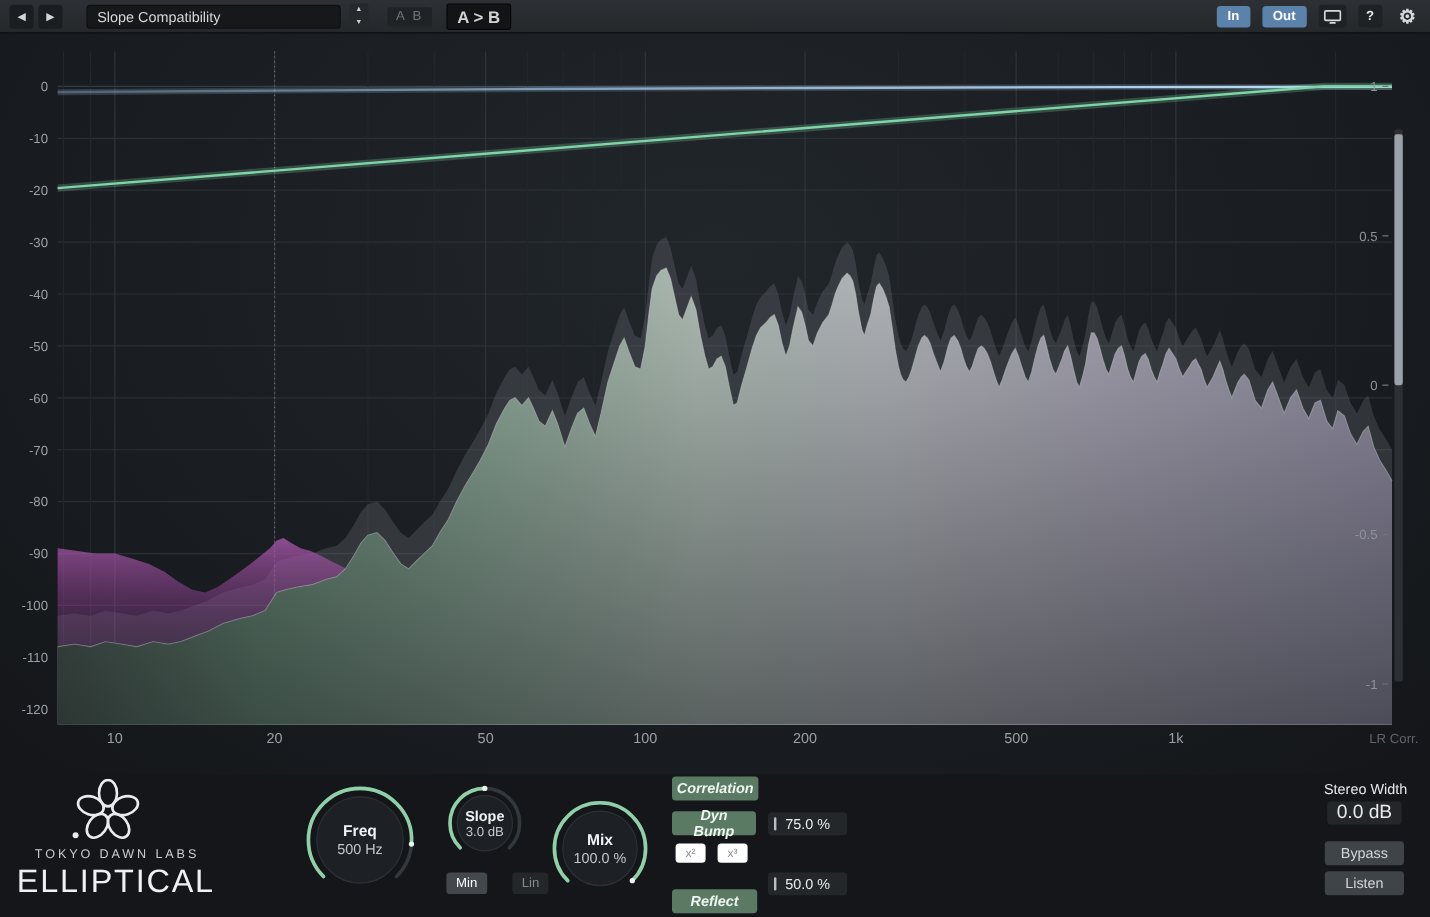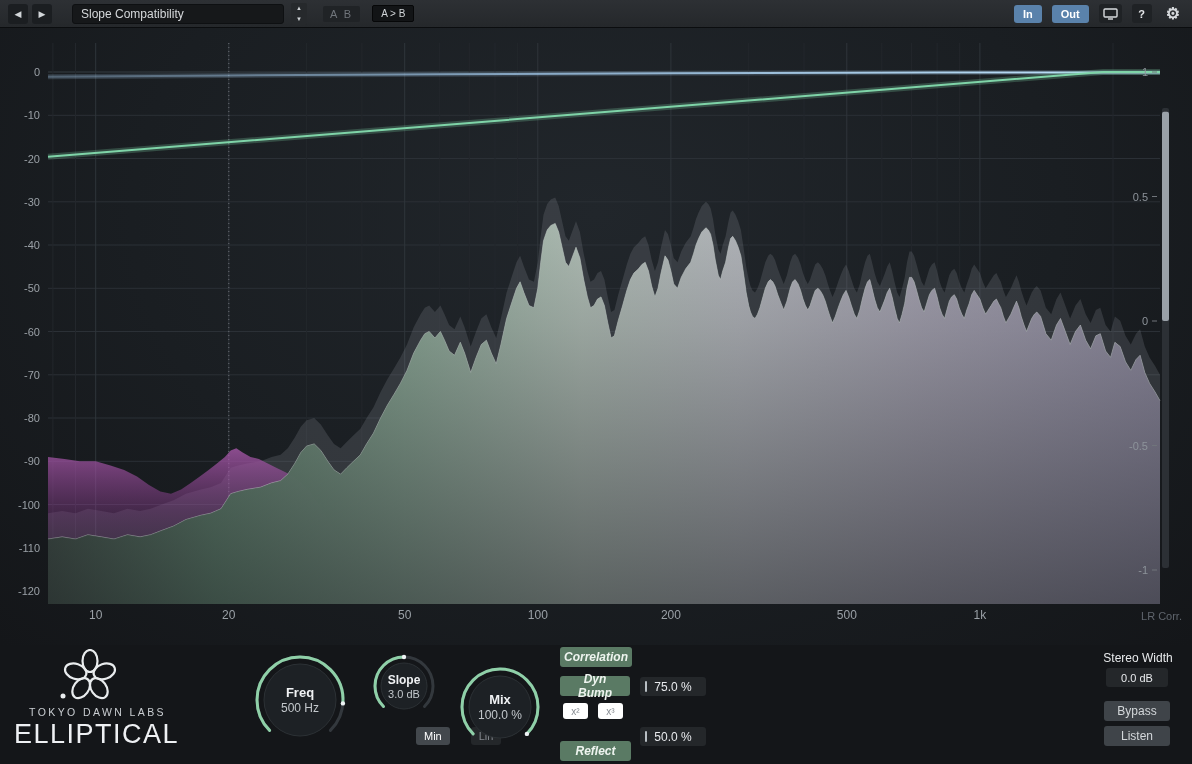--- a/index.html
+++ b/index.html
@@ -17,21 +17,21 @@
   .preset-select { width:212px; height:20px; margin-left:16px; background:#16181a;
                    border:1px solid #0e1012; border-radius:3px; display:flex; align-items:center;
                    padding:0 8px; color:#d5d8db; font-size:12px; }
   .stepper { width:16px; height:22px; margin-left:3px; background:#26292c; border-radius:2px;
              display:flex; flex-direction:column; overflow:hidden; }
   .stepper span { flex:1; display:flex; align-items:center; justify-content:center;
                   font-size:6px; color:#cfd3d6; }
   .ab-indicator { margin-left:12px; padding:2px 7px; background:#202326; border-radius:2px;
                   color:#70757b; font-size:11px; letter-spacing:2px; }
   .ab-copy { margin-left:8px; padding:2px 8px; background:#121416; border:1px solid #060708;
-             border-radius:2px; color:#d0d4d7; font-size:10px; cursor:pointer; }
+             border-radius:2px; color:#d0d4d7; font-size:14px; cursor:pointer;font-weight:bold; }
   .tb-spacer { flex:1; }
   .io-btn { margin-left:6px; padding:2px 9px; height:18px; background:#5a82ab; border:none;
             border-radius:3px; color:#ffffff; font-size:11px; font-weight:bold; cursor:pointer; }
   .icon-btn { margin-left:6px; min-width:20px; height:19px; background:#1f2225; border:none;
               border-radius:3px; color:#e6e8ea; font-size:11px; font-weight:bold;
               display:flex; align-items:center; justify-content:center; cursor:pointer; padding:0 4px; }
   .gear-btn { background:transparent; font-size:16px; color:#d6d9dc; }
 
   
   .analyzer { position:absolute; top:28px; left:0; width:1192px; height:617px;
@@ -53,40 +53,40 @@
   .knob .track { fill:none; stroke:#33383d; stroke-width:3; stroke-linecap:round; }
   .knob .arc   { fill:none; stroke:#8fd0a8; stroke-width:3; stroke-linecap:round; }
   .knob .face  { fill:#1d2125; stroke:#2c3135; stroke-width:1; }
   .knob-text { position:absolute; inset:0; display:flex; flex-direction:column;
                align-items:center; justify-content:center; gap:1px; pointer-events:none; }
   .knob-label { font-size:13px; font-weight:bold; color:#f0f2f4; }
   .knob-value { font-size:12px; color:#c2c7cb; }
   .knob-sm .knob-label { font-size:12px; }
   .knob-sm .knob-value { font-size:11px; }
 
-  .mode-row { position:absolute; left:372px; top:82px; display:flex; gap:21px;margin-left:44px; }
+  .mode-row { position:absolute; left:372px; top:82px; display:flex; gap:21px; }
   .mode-btn { height:18px; padding:0 8px; border:none; border-radius:3px; font-size:11px; cursor:pointer; }
   .mode-btn.on  { background:#43484d; color:#ffffff; }
   .mode-btn.off { background:#24272a; color:#83888e; }
 
   .green-btn { position:absolute; height:20px; border:none; border-radius:3px;
                background:#5a7a64; color:#eef4ef; font-size:12px; font-weight:bold;
                display:flex; align-items:center; justify-content:center; cursor:pointer; padding:0 10px;font-style:italic; }
   .value-box { position:absolute; width:66px; height:19px; background:#24272a; border-radius:3px;
                color:#e8eaed; font-size:12px; display:flex; align-items:center; justify-content:center; cursor:ew-resize; }
   .value-box::before { content:""; position:absolute; left:5px; top:4px; bottom:4px; width:2px;
                        background:#b9bfc4; border-radius:1px; }
   .tiny-btn { position:absolute; width:25px; height:16px; background:#ffffff; border:none;
               border-radius:3px; color:#888d93; font-size:10px; cursor:pointer;
               display:flex; align-items:center; justify-content:center; }
 
   .sw-label { position:absolute; left:1086px; top:6px; width:104px; text-align:center;
               color:#e8eaec; font-size:12px; }
   .sw-value { position:absolute; left:1106px; top:23px; width:62px; height:19px; background:#24272a;
-              border-radius:3px; color:#e8eaed; font-size:11px;
+              border-radius:3px; color:#e8eaed; font-size:16px;
               display:flex; align-items:center; justify-content:center; cursor:ew-resize; }
   .gray-btn { position:absolute; width:66px; height:20px; background:#3f4449; border:none;
               border-radius:3px; color:#d3d7da; font-size:12px; cursor:pointer;
               display:flex; align-items:center; justify-content:center; }
 </style>
 </head>
 <body>
 
 <div class="app">
 

